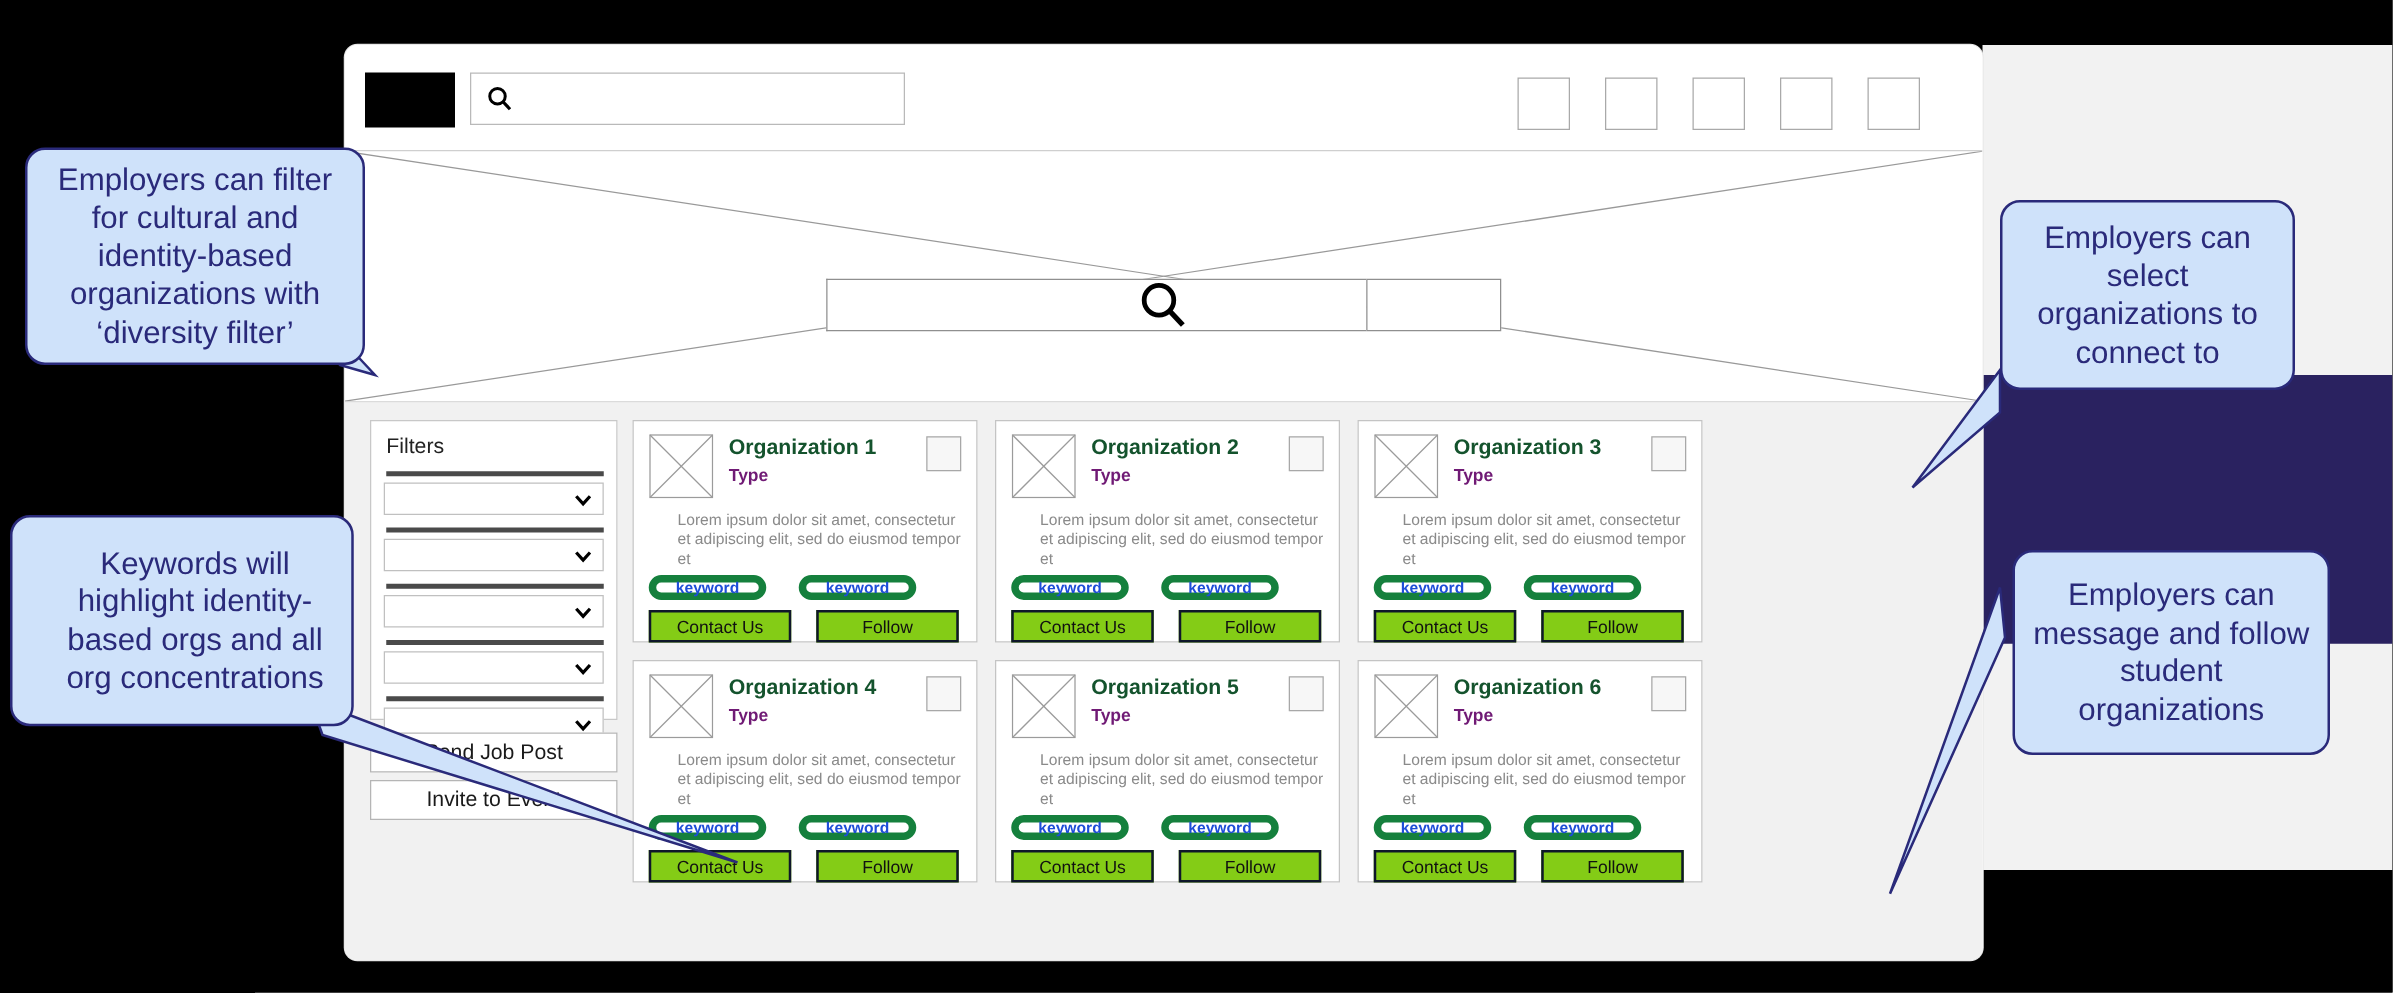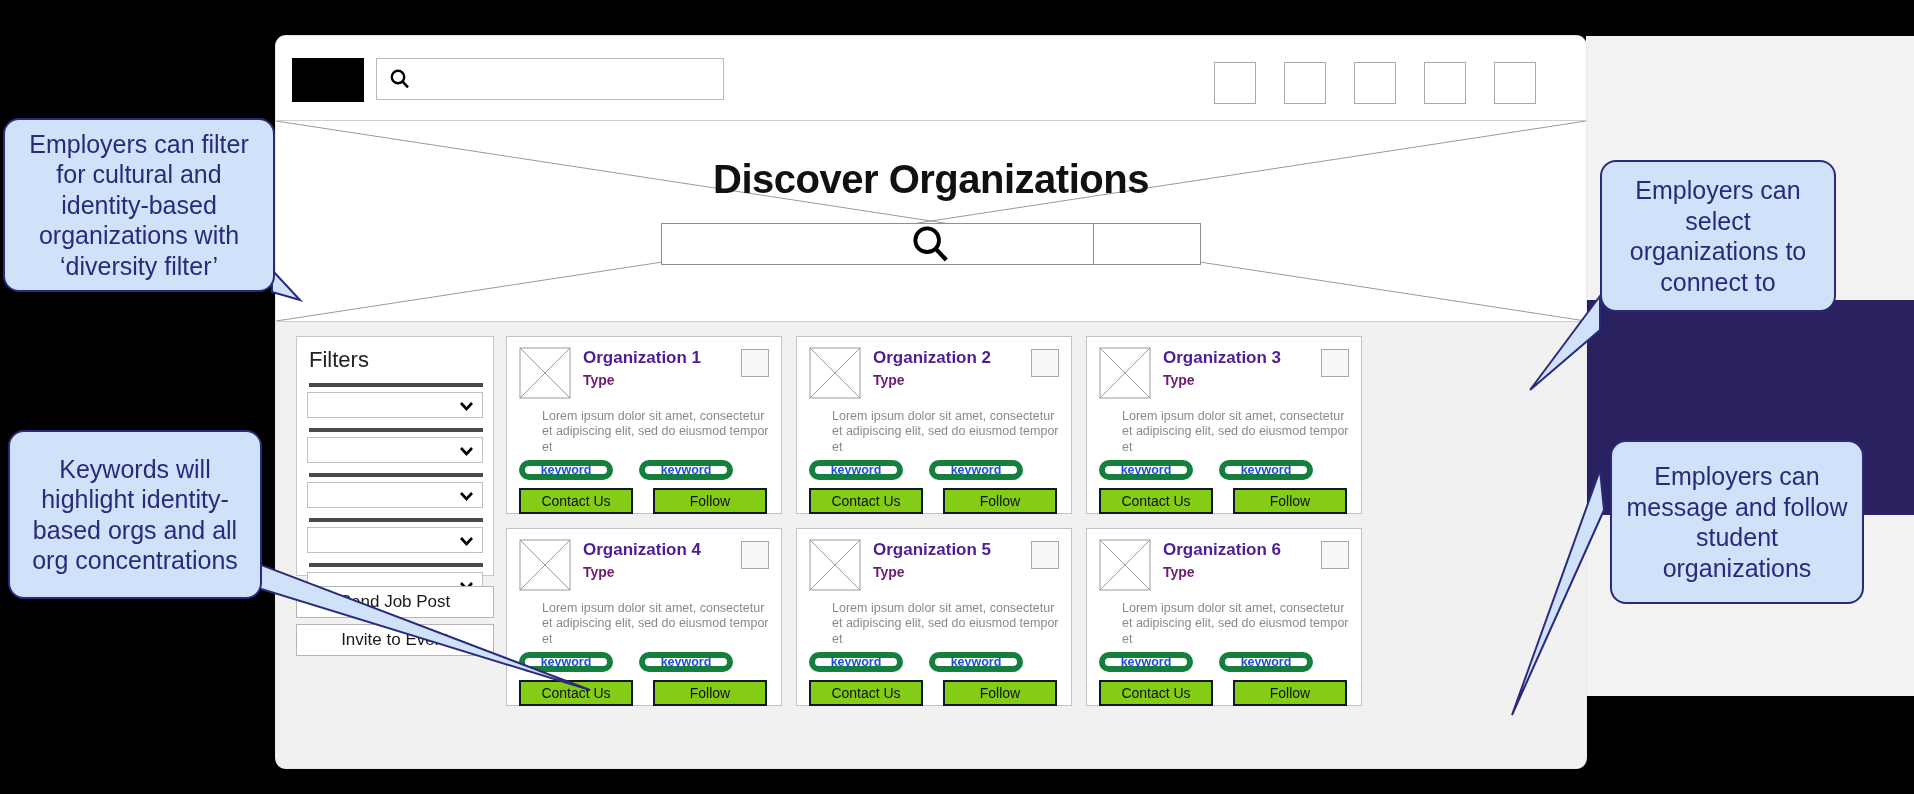--- a/index.html
+++ b/index.html
@@ -28,39 +28,39 @@
                width:540px;height:42px;display:flex;}
   #hero-search .field{flex:1;background:#fff;border:1px solid #8f8f8f;
                       border-right:none;box-sizing:border-box;}
   #hero-search .btn{width:108px;background:#fff;border:1px solid #8f8f8f;
                     box-sizing:border-box;display:flex;align-items:center;justify-content:center;}
 
   
   #content{position:absolute;left:0;top:286px;width:100%;height:446px;background:#f1f1f1;}
   #filters{position:absolute;left:20px;top:14px;width:198px;height:240px;
            background:#fff;border:1px solid #c8c8c8;box-sizing:border-box;padding:8px 10px;}
-  #filters .hdr{font-size:22px;color:#222;margin:2px 0 10px 2px;}
+  #filters .hdr{font-size:17px;color:#222;margin:2px 0 10px 2px;}
   .flabel{height:4px;background:#4a4a4a;margin:0 0 5px 2px;}
   .fselect{height:26px;background:#fff;border:1px solid #c0c0c0;box-sizing:border-box;
            position:relative;margin-bottom:10px;}
   .fselect .chev{position:absolute;right:8px;top:6px;}
   .sidebtn{position:absolute;left:20px;width:198px;height:32px;background:#fff;
            border:1px solid #b5b5b5;box-sizing:border-box;display:flex;
            align-items:center;justify-content:center;font-size:17px;color:#1a1a1a;}
   #btn-job{top:264px;}
   #btn-event{top:302px;}
 
   #cards{position:absolute;left:230px;top:14px;width:1058px;
          display:flex;flex-wrap:wrap;gap:14px 14px;}
   .card{width:276px;height:178px;background:#fff;border:1px solid #c4c4c4;
         box-sizing:border-box;padding:10px 12px;position:relative;}
   .card-head{display:flex;align-items:flex-start;}
   .thumb{width:52px;height:52px;flex:none;margin-right:12px;}
   .card-titles{flex:1;padding-top:2px;}
-  .card-title{font-size:17px;font-weight:bold;color:#4c1d95;line-height:1.1;}
+  .card-title{font-size:17px;font-weight:bold;color:#14532d;line-height:1.1;}
   .card-type{font-size:14px;font-weight:bold;color:#701a75;margin-top:4px;}
   .card-check{width:28px;height:28px;background:#f7f7f7;border:1px solid #a8a8a8;
               box-sizing:border-box;flex:none;margin-top:2px;}
   .card-desc{font-size:12.5px;color:#8a8a8a;line-height:1.22;margin-top:10px;margin-left:23px;}
   .kw-row{display:flex;gap:26px;margin-top:5px;}
   .kw{width:94px;height:20px;border:6px solid #15803d;border-radius:11px;
       display:flex;align-items:center;justify-content:center;
       font-size:12.5px;font-weight:bold;color:#1d4ed8;box-sizing:border-box;}
   .act-row{display:flex;gap:20px;margin-top:8px;}
   .act{width:114px;height:26px;border:2px solid #0f172a;box-sizing:border-box;
@@ -69,22 +69,22 @@
 
   
   #side-panel{position:absolute;left:1586px;top:36px;width:328px;height:660px;background:#f2f2f2;}
   #navy{position:absolute;left:1586px;top:300px;width:328px;height:215px;background:#2a2260;}
 
   
   .callout{position:absolute;background:#cfe2fa;border:2px solid #2a2a7a;
            border-radius:16px;color:#2a2a7a;text-align:center;
            display:flex;align-items:center;justify-content:center;z-index:6;}
   .callout span{display:block;padding:4px 12px;line-height:1.22;font-size:25px;}
-  #co1{left:3px;top:118px;width:268px;height:170px;}
-  #co2{left:8px;top:430px;width:250px;height:165px;}
+  #co1{left:20px;top:118px;width:268px;height:170px;}
+  #co2{left:8px;top:412px;width:250px;height:165px;padding-left:21px;}
   #co3{left:1600px;top:160px;width:232px;height:148px;}
   #co4{left:1600px;top:440px;width:250px;height:160px;margin-left:10px;}
   #tails{position:absolute;left:0;top:0;width:1914px;height:794px;z-index:5;pointer-events:none;}
 </style>
 </head>
 <body>
 
 <div id="side-panel"></div>
 <div id="navy"></div>
 
@@ -107,21 +107,20 @@
     <div class="nav-sq" style="left:1218px"></div>
   </div>
 
   <div id="hero">
     <svg viewBox="0 0 1310 202" preserveAspectRatio="none">
       <line x1="0" y1="0" x2="655" y2="101" stroke="#999" stroke-width="1"></line>
       <line x1="1310" y1="0" x2="655" y2="101" stroke="#999" stroke-width="1"></line>
       <line x1="0" y1="202" x2="655" y2="101" stroke="#999" stroke-width="1"></line>
       <line x1="1310" y1="202" x2="655" y2="101" stroke="#999" stroke-width="1"></line>
     </svg>
-    <div id="hero-title">Discover Organizations</div>
     <div id="hero-search">
       <div class="field"></div>
       <div class="btn">
         <svg width="24" height="24" viewBox="0 0 22 22">
             <circle cx="9" cy="9" r="6.2" fill="none" stroke="#000" stroke-width="2"></circle>
             <line x1="13.4" y1="13.4" x2="19" y2="19.4" stroke="#000" stroke-width="2.2"></line>
           </svg>
       </div>
     </div>
   </div>

